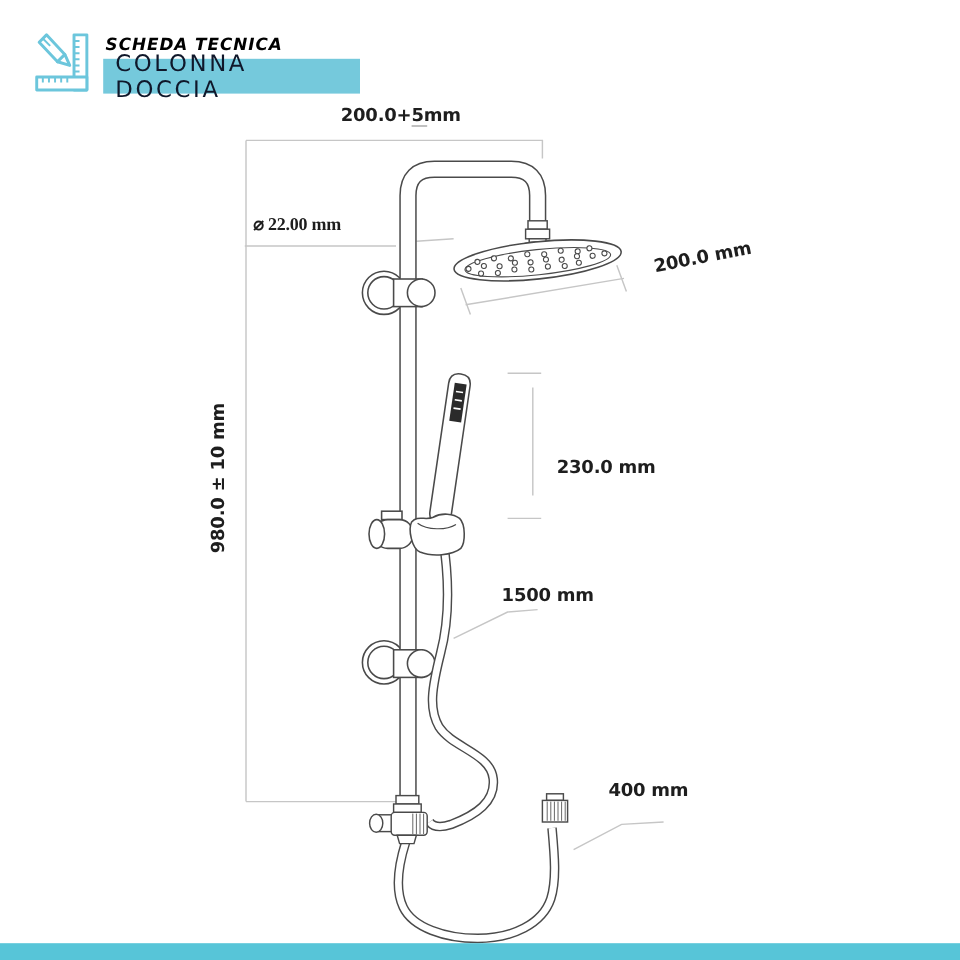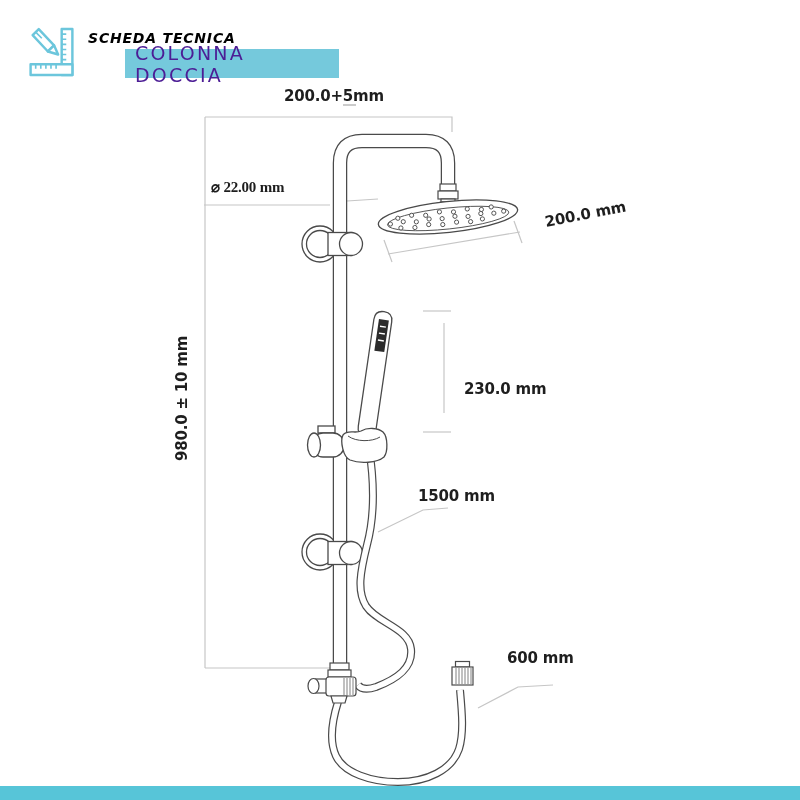--- a/index.html
+++ b/index.html
@@ -8,23 +8,23 @@
 
   
   .hicon { position:absolute; left:27px; top:26px; width:50px; height:53px; }
   .eyebrow {
     position:absolute; left:88px; top:30px;
     font-size:14px; font-weight:700; font-style:italic;
     letter-spacing:0.8px; color:#000000;
   }
   .banner {
     position:absolute; left:86px; top:49px; width:214px; height:29px;
-    background:#75c9dc; color:#4c1d95; display:flex; align-items:center;
+    background:#75c9dc; color:#0f172a; display:flex; align-items:center;
     padding-left:10px; box-sizing:border-box;
-    font-size:19px; letter-spacing:2.2px; font-weight:400;margin-left:39px;
+    font-size:19px; letter-spacing:2.2px; font-weight:400;
   }
 
   
   .art { position:absolute; left:0; top:0; width:800px; height:800px; }
 
   
   .dim-label {
     position:absolute; font-size:15px; font-weight:700; color:#1e1e1e;
     white-space:nowrap; letter-spacing:-0.2px;
   }
@@ -196,16 +196,16 @@
       <path d="M331,696 L347,696 L345,703 L333,703 Z"></path>
     </g>
   </svg>
 
   <div class="dim-label lbl-top">200.0+5mm</div>
   <div class="dim-label lbl-diam">⌀ 22.00 mm</div>
   <div class="dim-label lbl-head">200.0 mm</div>
   <div class="dim-label lbl-wand">230.0 mm</div>
   <div class="dim-label lbl-height">980.0 ± 10 mm</div>
   <div class="dim-label lbl-hose">1500 mm</div>
-  <div class="dim-label lbl-outlet">600 mm</div>
+  <div class="dim-label lbl-outlet">400 mm</div>
 
   <div class="bottom-bar"></div>
 </div>
 
 </body></html>

